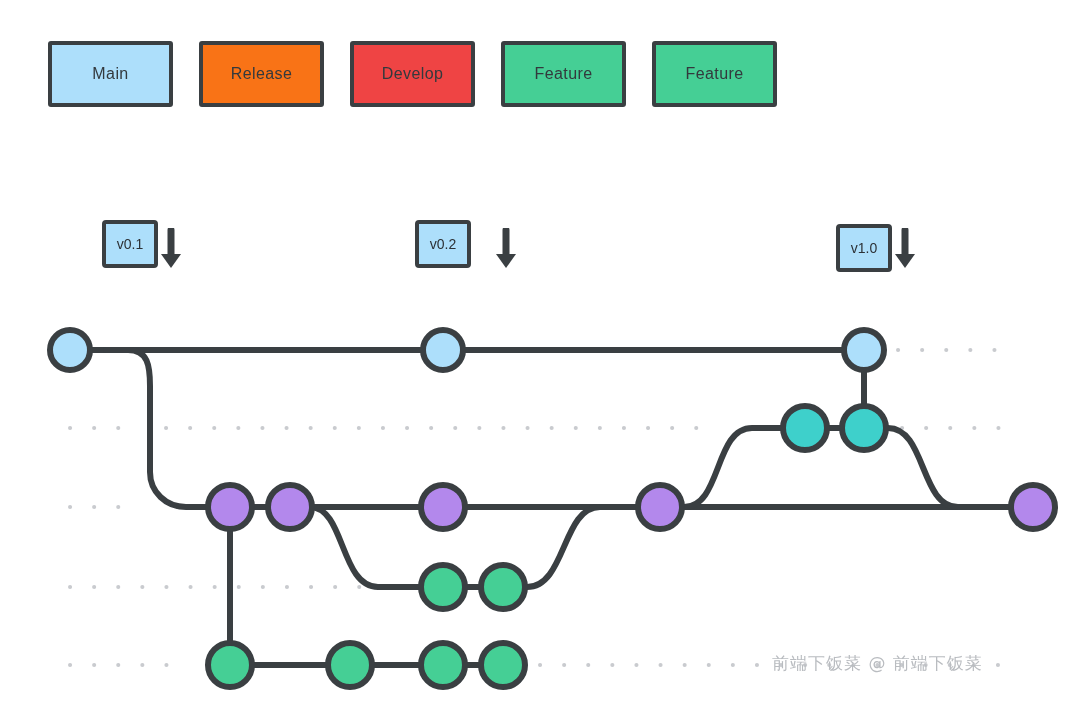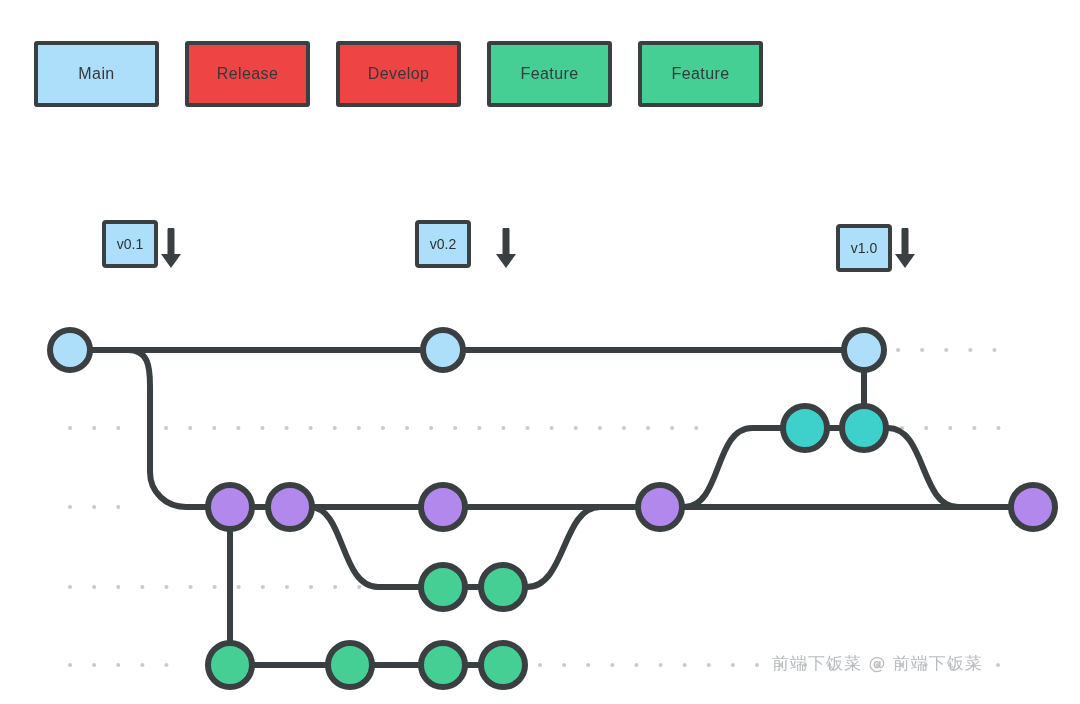--- a/index.html
+++ b/index.html
@@ -16,21 +16,21 @@
   }
   #canvas {
     position: absolute;
     inset: 0;
     width: 1080px;
     height: 704px;
   }
   .legend-row {
     position: absolute;
     top: 41px;
-    left: 34px;
+    left: 48px;
     display: flex;
     gap: 26px;
   }
   .legend-box {
     width: 125px;
     height: 66px;
     box-sizing: border-box;
     border: 4px solid #3a3f42;
     border-radius: 3px;
     display: flex;
@@ -150,21 +150,21 @@
     <circle class="node" cx="350" cy="665" r="22" fill="#45cf95"></circle>
     <circle class="node" cx="443" cy="665" r="22" fill="#45cf95"></circle>
     <circle class="node" cx="503" cy="665" r="22" fill="#45cf95"></circle>
   </g>
 </svg>
 
 <div class="legend-row">
   <div class="legend-box" style="background:#addffb">
     <span>Main</span>
   </div>
-  <div class="legend-box" style="background:#ef4444">
+  <div class="legend-box" style="background:#f97316">
     <span>Release</span>
   </div>
   <div class="legend-box" style="background:#ef4444">
     <span>Develop</span>
   </div>
   <div class="legend-box" style="background:#45cf95">
     <span>Feature</span>
   </div>
   <div class="legend-box" style="background:#45cf95">
     <span>Feature</span>

